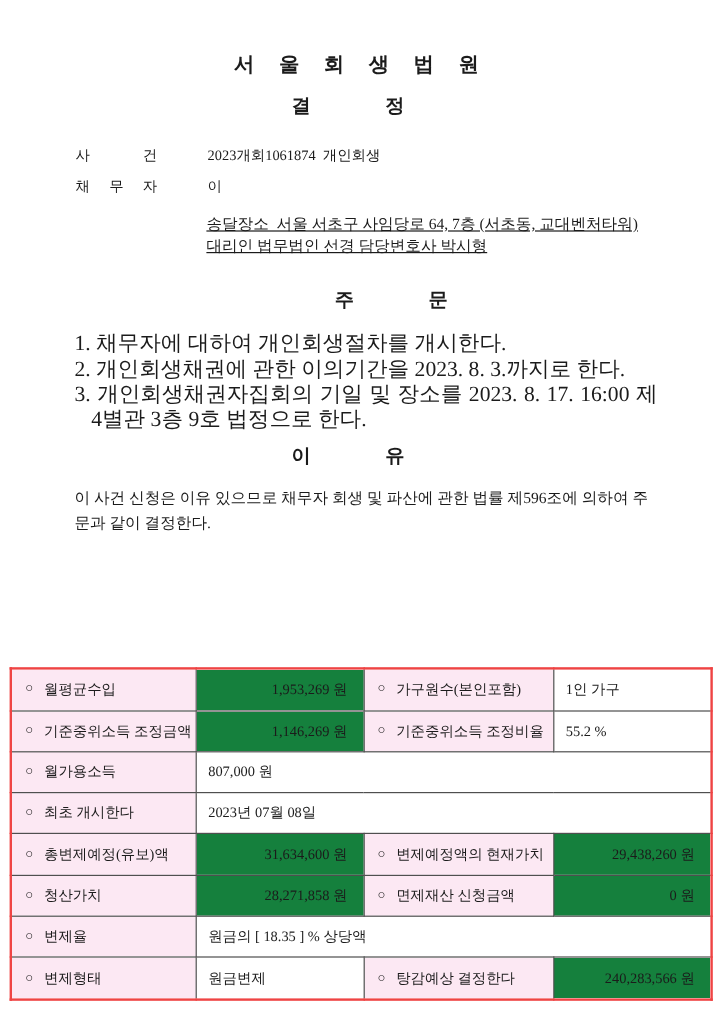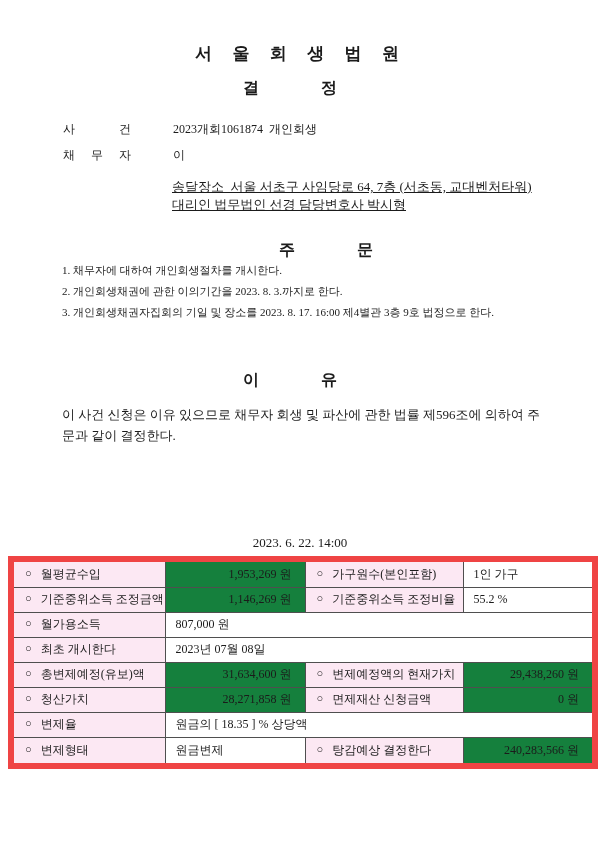--- a/index.html
+++ b/index.html
@@ -20,31 +20,31 @@
   .field-row{position:absolute;left:63px;display:flex;font-size:12px;}
   .field-case{top:121px;}
   .field-debtor{top:147px;}
   .field-label{width:68px;text-align:justify;text-align-last:justify;flex:0 0 68px;}
   .field-value{margin-left:42px;}
 
   .address-line{position:absolute;left:172px;font-size:13px;text-decoration:underline;}
   .address-1{top:178px;}
   .address-2{top:196px;}
 
-  .order-list{position:absolute;top:260px;left:62px;width:486px;font-size:11px;line-height:21px;}
+  .order-list{position:absolute;top:276px;left:62px;width:486px;font-size:18px;line-height:21px;}
   .order-item{padding-left:14px;text-indent:-14px;text-align:justify;}
 
   .reason-paragraph{position:absolute;top:404px;left:62px;width:478px;font-size:13px;
     line-height:21px;text-align:justify;}
 
   .datetime{position:absolute;top:535px;left:0;right:0;text-align:center;font-size:13px;}
 
   
-  table.info-table{position:absolute;top:556px;left:8px;width:584px;height:213px;
-    border-collapse:collapse;table-layout:fixed;border:6px solid #ef4444;font-size:12px;}
+  table.info-table{position:absolute;top:556px;left:8px;width:584px;height:278px;
+    border-collapse:collapse;table-layout:fixed;border:2px solid #ef4444;font-size:12px;}
   .info-table td{border:1.5px solid #4f4f4f;vertical-align:middle;padding:0;overflow:hidden;}
   .info-table td.label{background:#fce8f3;padding-left:11px;}
   .info-table td.val-r{text-align:right;padding-right:13px;background:#15803d;}
   .info-table td.val-l{text-align:left;padding-left:10px;background:#fff;}
   .bullet{display:inline-block;font-size:11px;margin-right:9px;transform:translateY(-1px);}
 </style>
 </head>
 <body>
 
 <div class="doc">
@@ -67,21 +67,20 @@
   <div class="two-char-heading order-heading">주 문</div>
   <div class="order-list">
     <div class="order-item">1. 채무자에 대하여 개인회생절차를 개시한다.</div>
     <div class="order-item">2. 개인회생채권에 관한 이의기간을 2023. 8. 3.까지로 한다.</div>
     <div class="order-item">3. 개인회생채권자집회의 기일 및 장소를 2023. 8. 17. 16:00 제4별관 3층 9호 법정으로 한다.</div>
   </div>
 
   <div class="two-char-heading reason-heading">이 유</div>
   <div class="reason-paragraph">이 사건 신청은 이유 있으므로 채무자 회생 및 파산에 관한 법률 제596조에 의하여 주문과 같이 결정한다.</div>
 
-  <div class="datetime">2023. 6. 22. 14:00</div>
 
   <table class="info-table">
     <colgroup>
         <col style="width:154px">
         <col style="width:140px">
         <col style="width:158px">
         <col style="width:132px">
       </colgroup>
     <tbody>
       <tr>

